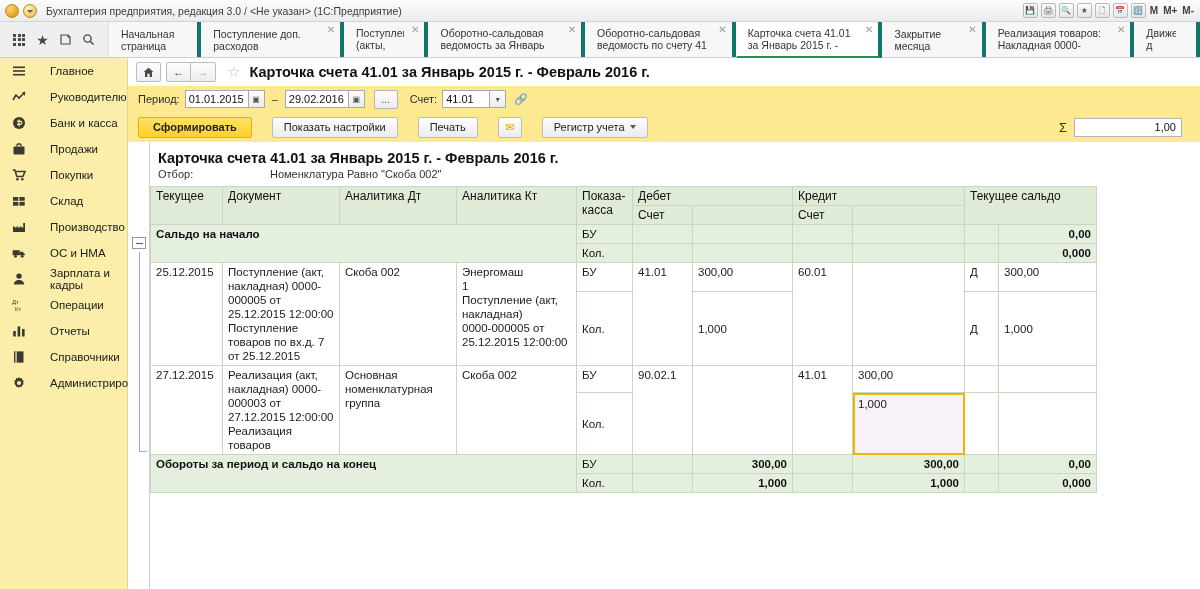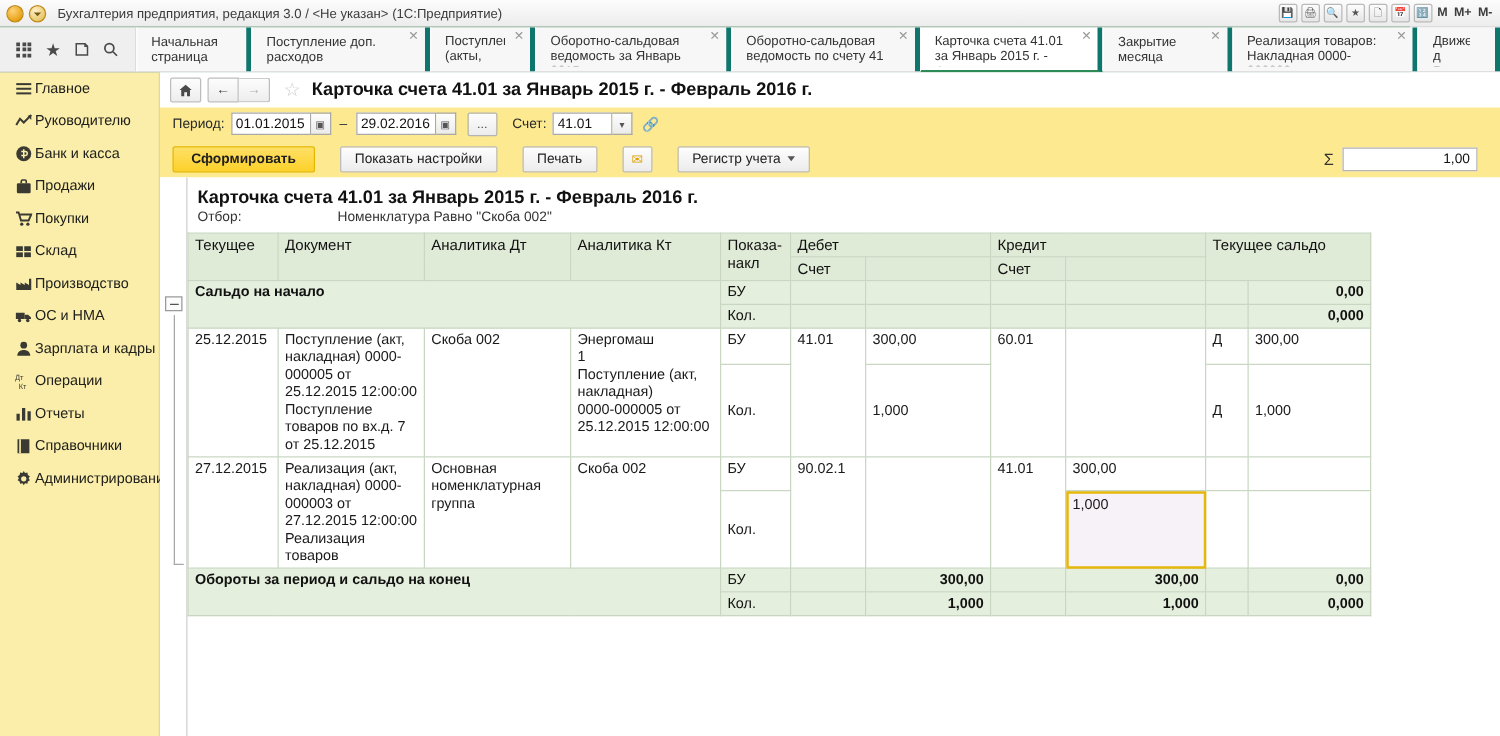--- a/index.html
+++ b/index.html
@@ -5,21 +5,21 @@
   * { box-sizing: border-box; }
   html, body {
     margin: 0; padding: 0;
     width: 1200px; height: 589px;
     background: #fff;
     font-family: "Liberation Sans", sans-serif;
     font-size: 12px;
     color: #1a1a1a;
     overflow: hidden;
   }
-  #app { position: relative; width: 1128px; height: 589px; background:#15803d; }
+  #app { position: relative; width: 1128px; height: 589px; background:#6d28d9; }
 
   
   .titlebar {
     position:absolute; left:0; top:0; width:1200px; height:22px;
     background: linear-gradient(#fcfcfc,#ececec);
     border-bottom:1px solid #d3d3d3;
     display:flex; align-items:center;
   }
   .tb-orb {
     width:14px; height:14px; border-radius:50%;
@@ -82,21 +82,21 @@
     border-bottom:2px solid #2e8b57;
     margin-bottom:-1px;
   }
 
   
   .sidebar {
     position:absolute; left:0; top:58px; width:128px; height:531px;
     background:#fbeeaa; border-right:1px solid #e4d88c;
   }
   .sb-item {
-    display:flex; align-items:center; height:26px; padding-left:11px; gap:2px;
+    display:flex; align-items:center; height:26px; padding-left:11px; gap:24px;
     font-size:11.5px; color:#20201c; cursor:default;
   }
   .sb-item .ic { width:15px; height:15px; display:flex; align-items:center; justify-content:center; color:#3a3a32; flex:0 0 15px;}
   .sb-item .ic svg { display:block; }
 
   
   .main { position:absolute; left:128px; top:58px; width:1072px; height:531px; background:#fff; }
 
   .cmdbar {
     height:28px; display:flex; align-items:center; padding-left:8px; gap:5px;
@@ -507,21 +507,21 @@
           </colgroup>
 
           <tbody>
               <tr class="hdr">
             <td rowspan="2">Текущее</td>
             <td rowspan="2">Документ</td>
             <td rowspan="2">Аналитика Дт</td>
             <td rowspan="2">Аналитика Кт</td>
             <td rowspan="2">
               <span>Показа-</span><br>
-              <span>накл</span>
+              <span>касса</span>
             </td>
             <td colspan="2" class="ctr">Дебет</td>
             <td colspan="2" class="ctr">Кредит</td>
             <td colspan="2" class="ctr" rowspan="2">Текущее сальдо</td>
           </tr>
 
           <tr class="hdr">
             <td>Счет</td>
             <td></td>
             <td>Счет</td>

